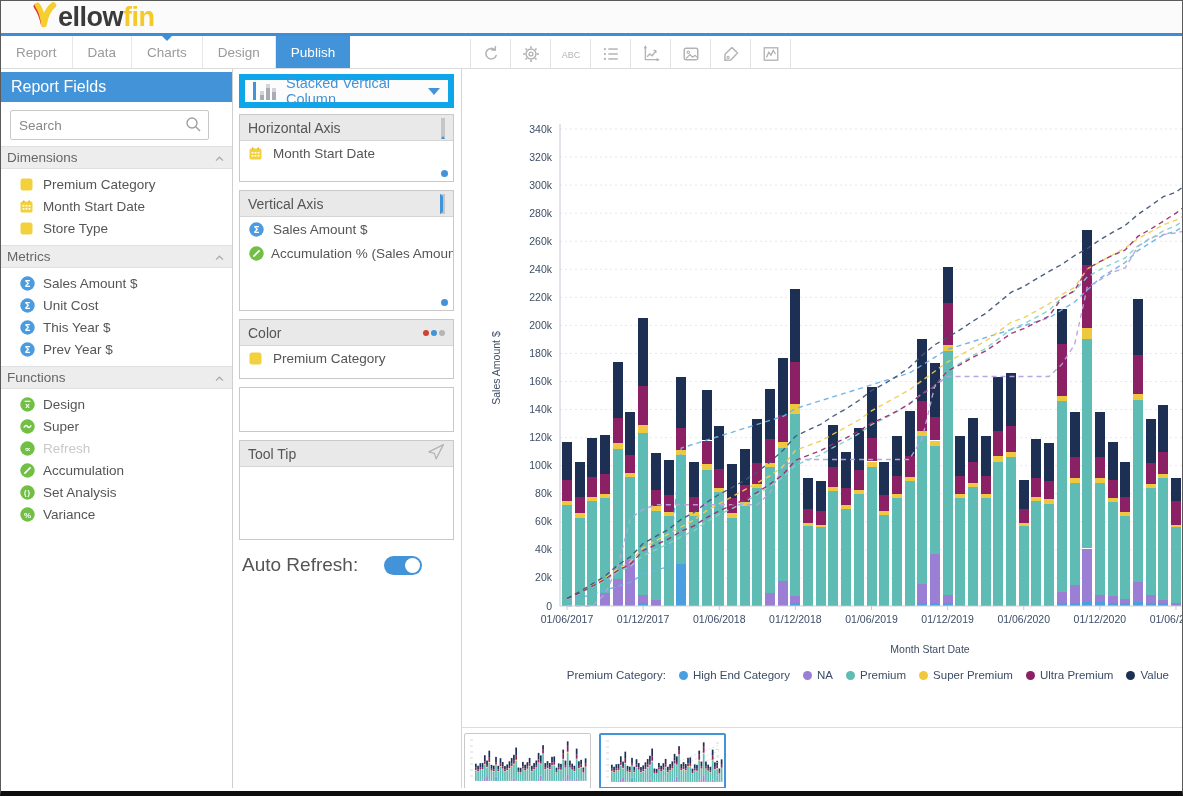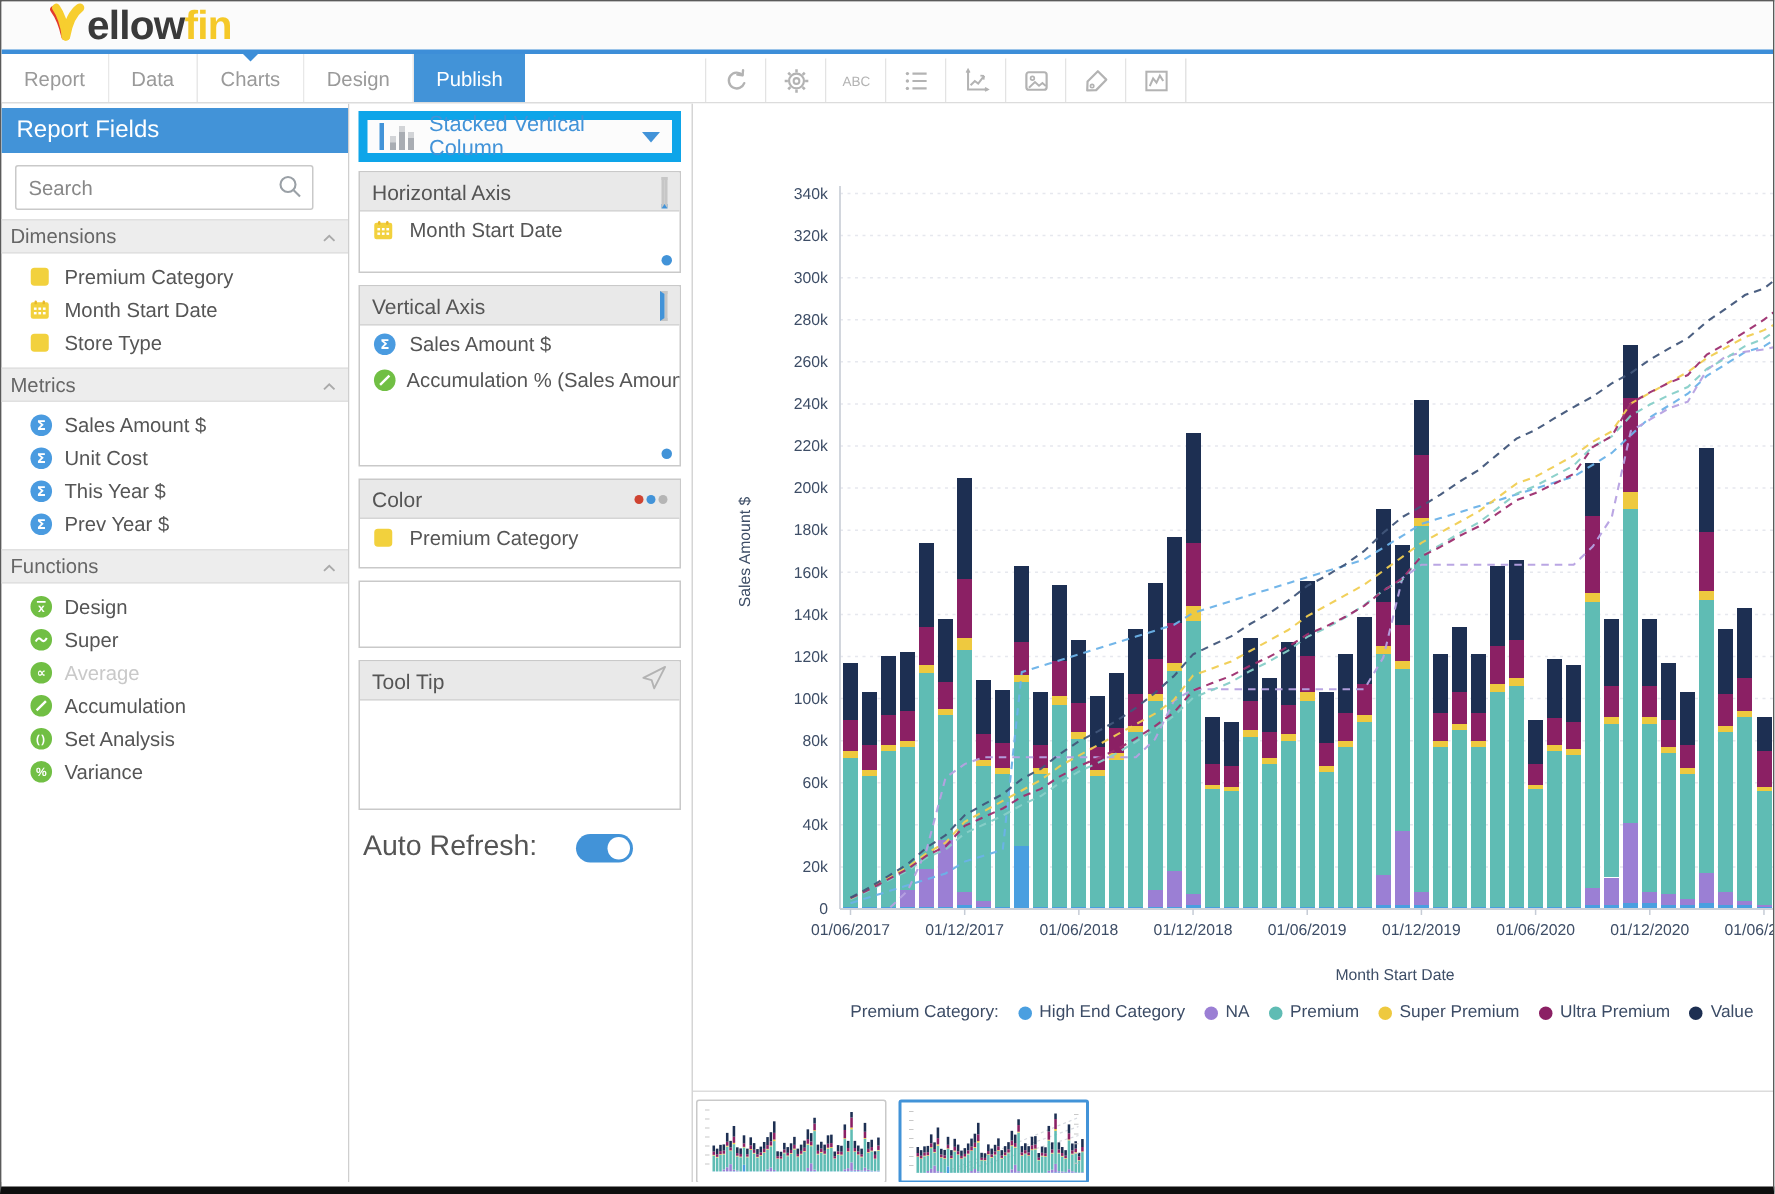--- a/index.html
+++ b/index.html
@@ -305,21 +305,21 @@
               </span>
               <span data-name="field-label">Super</span>
             </div>
             <div class="field-item dim" data-name="sidebar-item-forecast">
               <span class="fi-icon" data-name="fn-forecast-icon">
                 <svg width="15" height="15" viewBox="0 0 15 15">
                   <circle cx="7.5" cy="7.5" r="7.2" fill="#71bf44"></circle>
                   <text x="7.5" y="10.6" text-anchor="middle" font-size="8.5" font-weight="bold" fill="#fff" font-family="DejaVu Sans,sans-serif">∝</text>
                 </svg>
               </span>
-              <span data-name="field-label">Average</span>
+              <span data-name="field-label">Refresh</span>
             </div>
             <div class="field-item" data-name="sidebar-item-accumulation">
               <span class="fi-icon" data-name="fn-accumulation-icon">
                 <svg width="15" height="15" viewBox="0 0 15 15">
                   <circle cx="7.5" cy="7.5" r="7.2" fill="#71bf44"></circle>
                   <line x1="4.4" y1="10.6" x2="10.6" y2="4.4" stroke="#fff" stroke-width="1.6"></line>
                 </svg>
               </span>
               <span data-name="field-label">Accumulation</span>
             </div>

